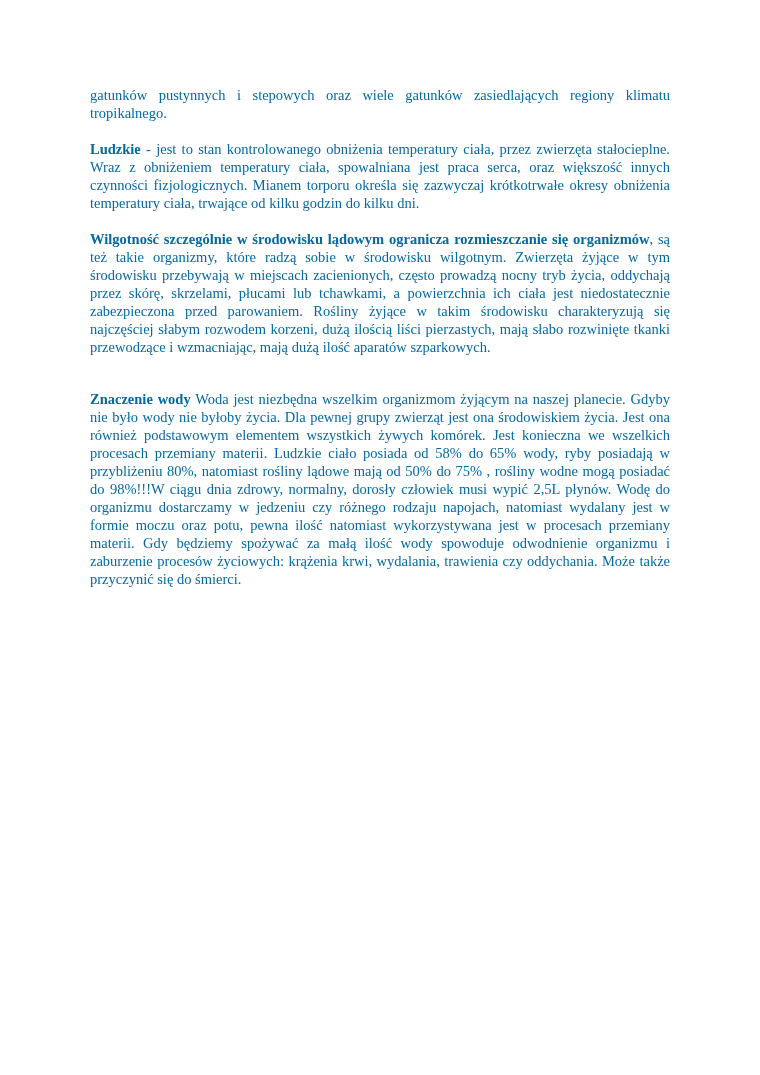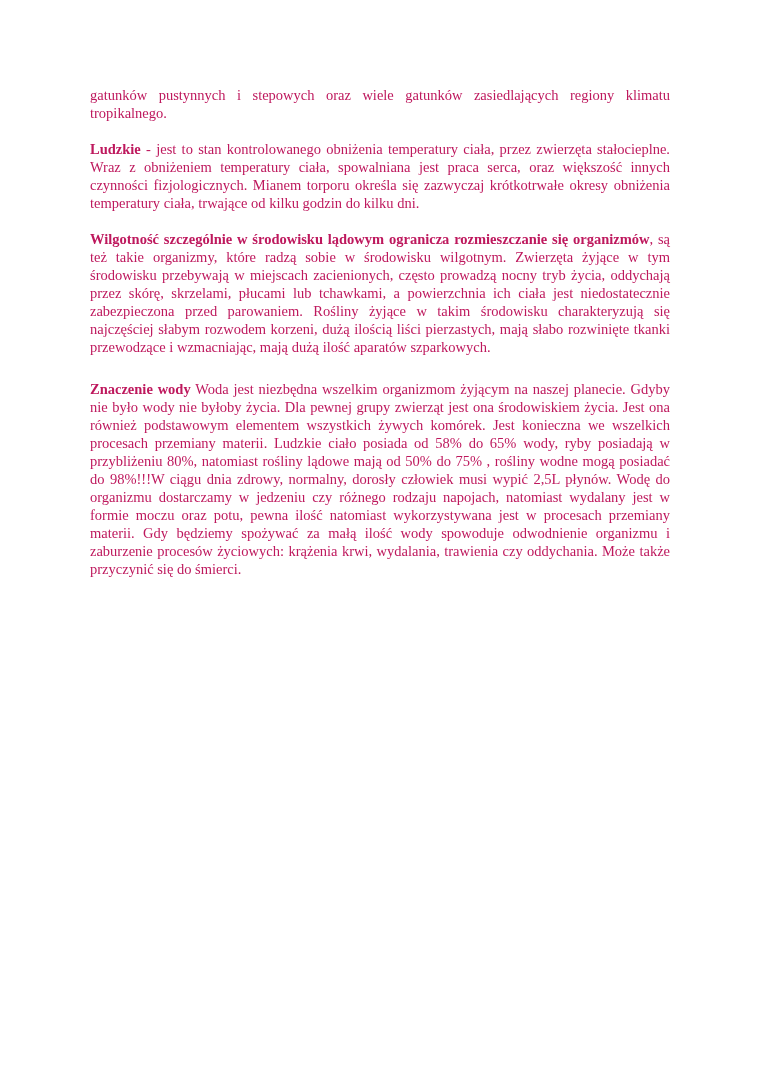--- a/index.html
+++ b/index.html
@@ -21,27 +21,27 @@
     overflow: hidden;
   }
   .textblock {
     position: absolute;
     left: 90px;
     top: 86px;
     width: 580px;
     font-size: 14.5px;
     line-height: 18px;
     text-align: justify;
-    color: #be185d;
+    color: #0369a1;
   }
   .textblock p {
     margin: 0 0 18px 0;
   }
   .textblock p.gap-large {
-    margin-top: 24px; 
+    margin-top: 34px; 
   }
   .lead-bold {
     font-weight: bold;
   }
 </style>
 </head>
 <body>
 
 <div class="page">
   <div class="textblock">

